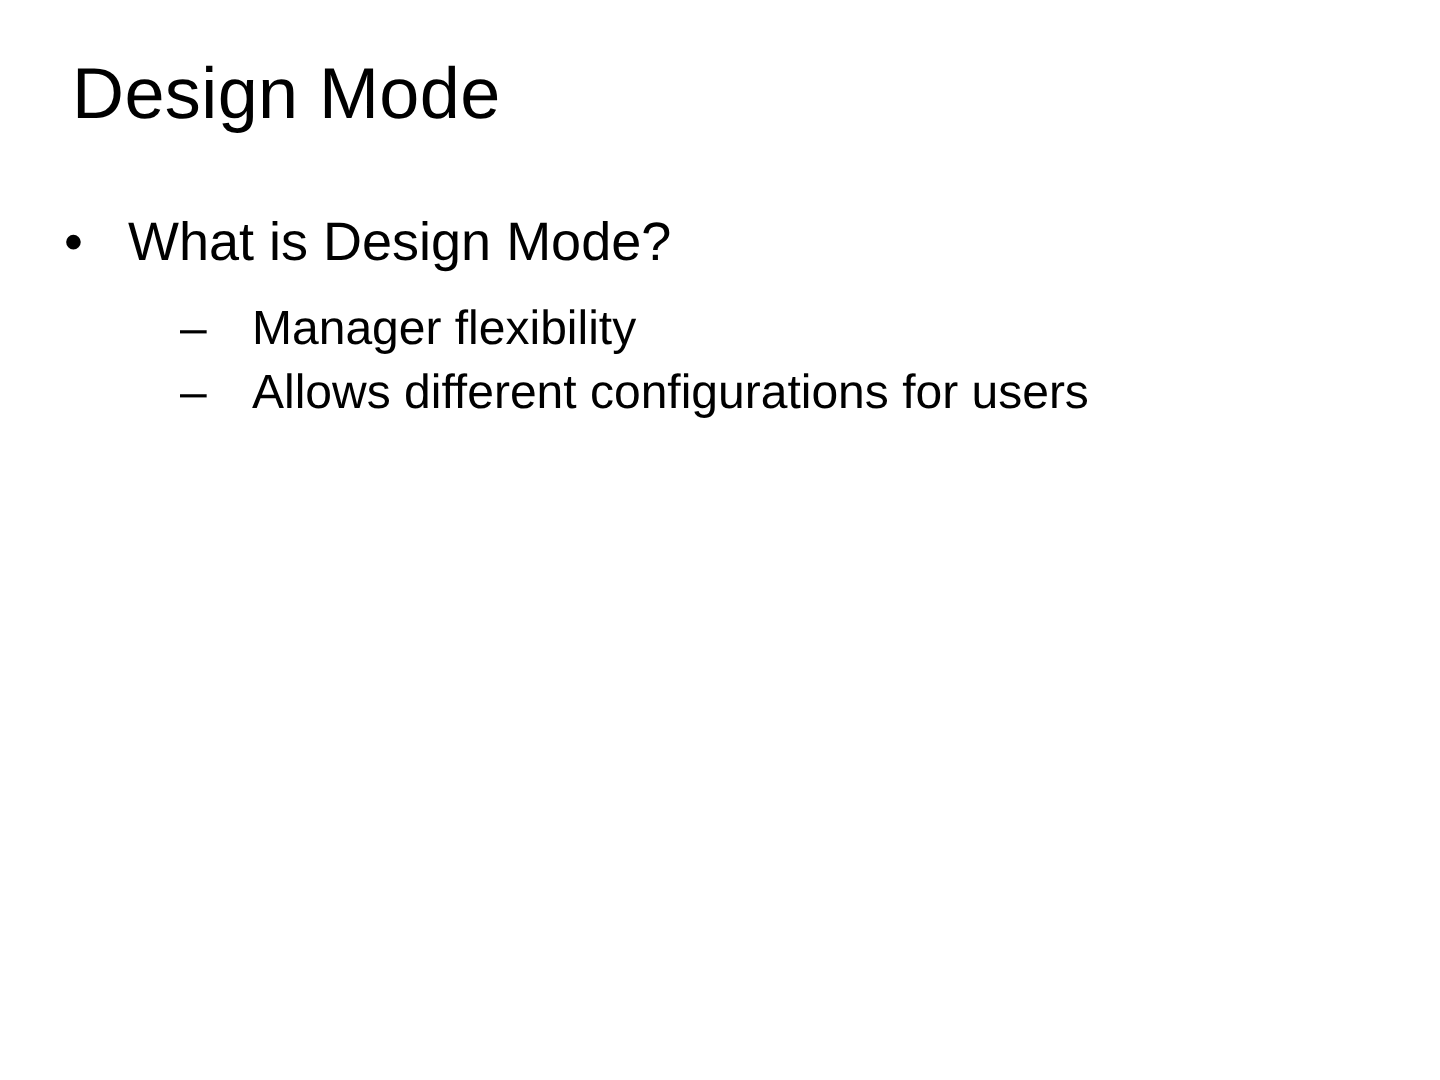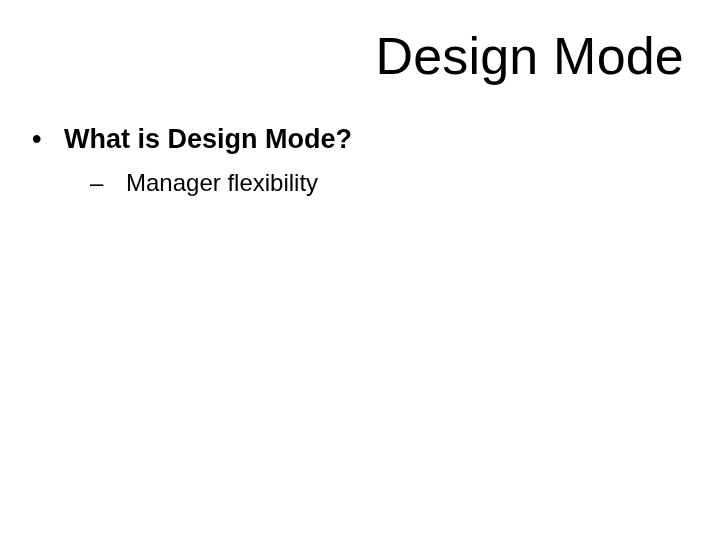--- a/index.html
+++ b/index.html
@@ -11,29 +11,29 @@
     font-family: Arial, Helvetica, sans-serif;
     color: #000000;
   }
   .slide {
     box-sizing: border-box;
     width: 720px;
     height: 540px;
     padding: 18px 36px 36px 36px;
   }
   .title {
-    text-align: right;
-    font-size: 52px;
+    text-align: left;
+    font-size: 36px;
     font-weight: 400;
     margin: 8px 0 38px 0;
     letter-spacing: 0.2px;
   }
   .level1 {
     font-size: 27px;
-    font-weight: 700;
+    font-weight: 400;
     margin: 0 0 14px 0;
     padding-left: 28px;
     text-indent: -16px;
   }
   .level1 .bullet {
     display: inline-block;
     width: 16px;
     text-align: left;
   }
   .level2 {
@@ -59,14 +59,17 @@
 
   <div class="level1">
     <span class="bullet">•</span><span>What is Design Mode?</span>
   </div>
 
 
   <div class="level2">
     <span class="dash">–</span><span>Manager flexibility</span>
   </div>
 
+  <div class="level2">
+    <span class="dash">–</span><span>Allows different configurations for users</span>
+  </div>
 
 </div>
 
 </body></html>

